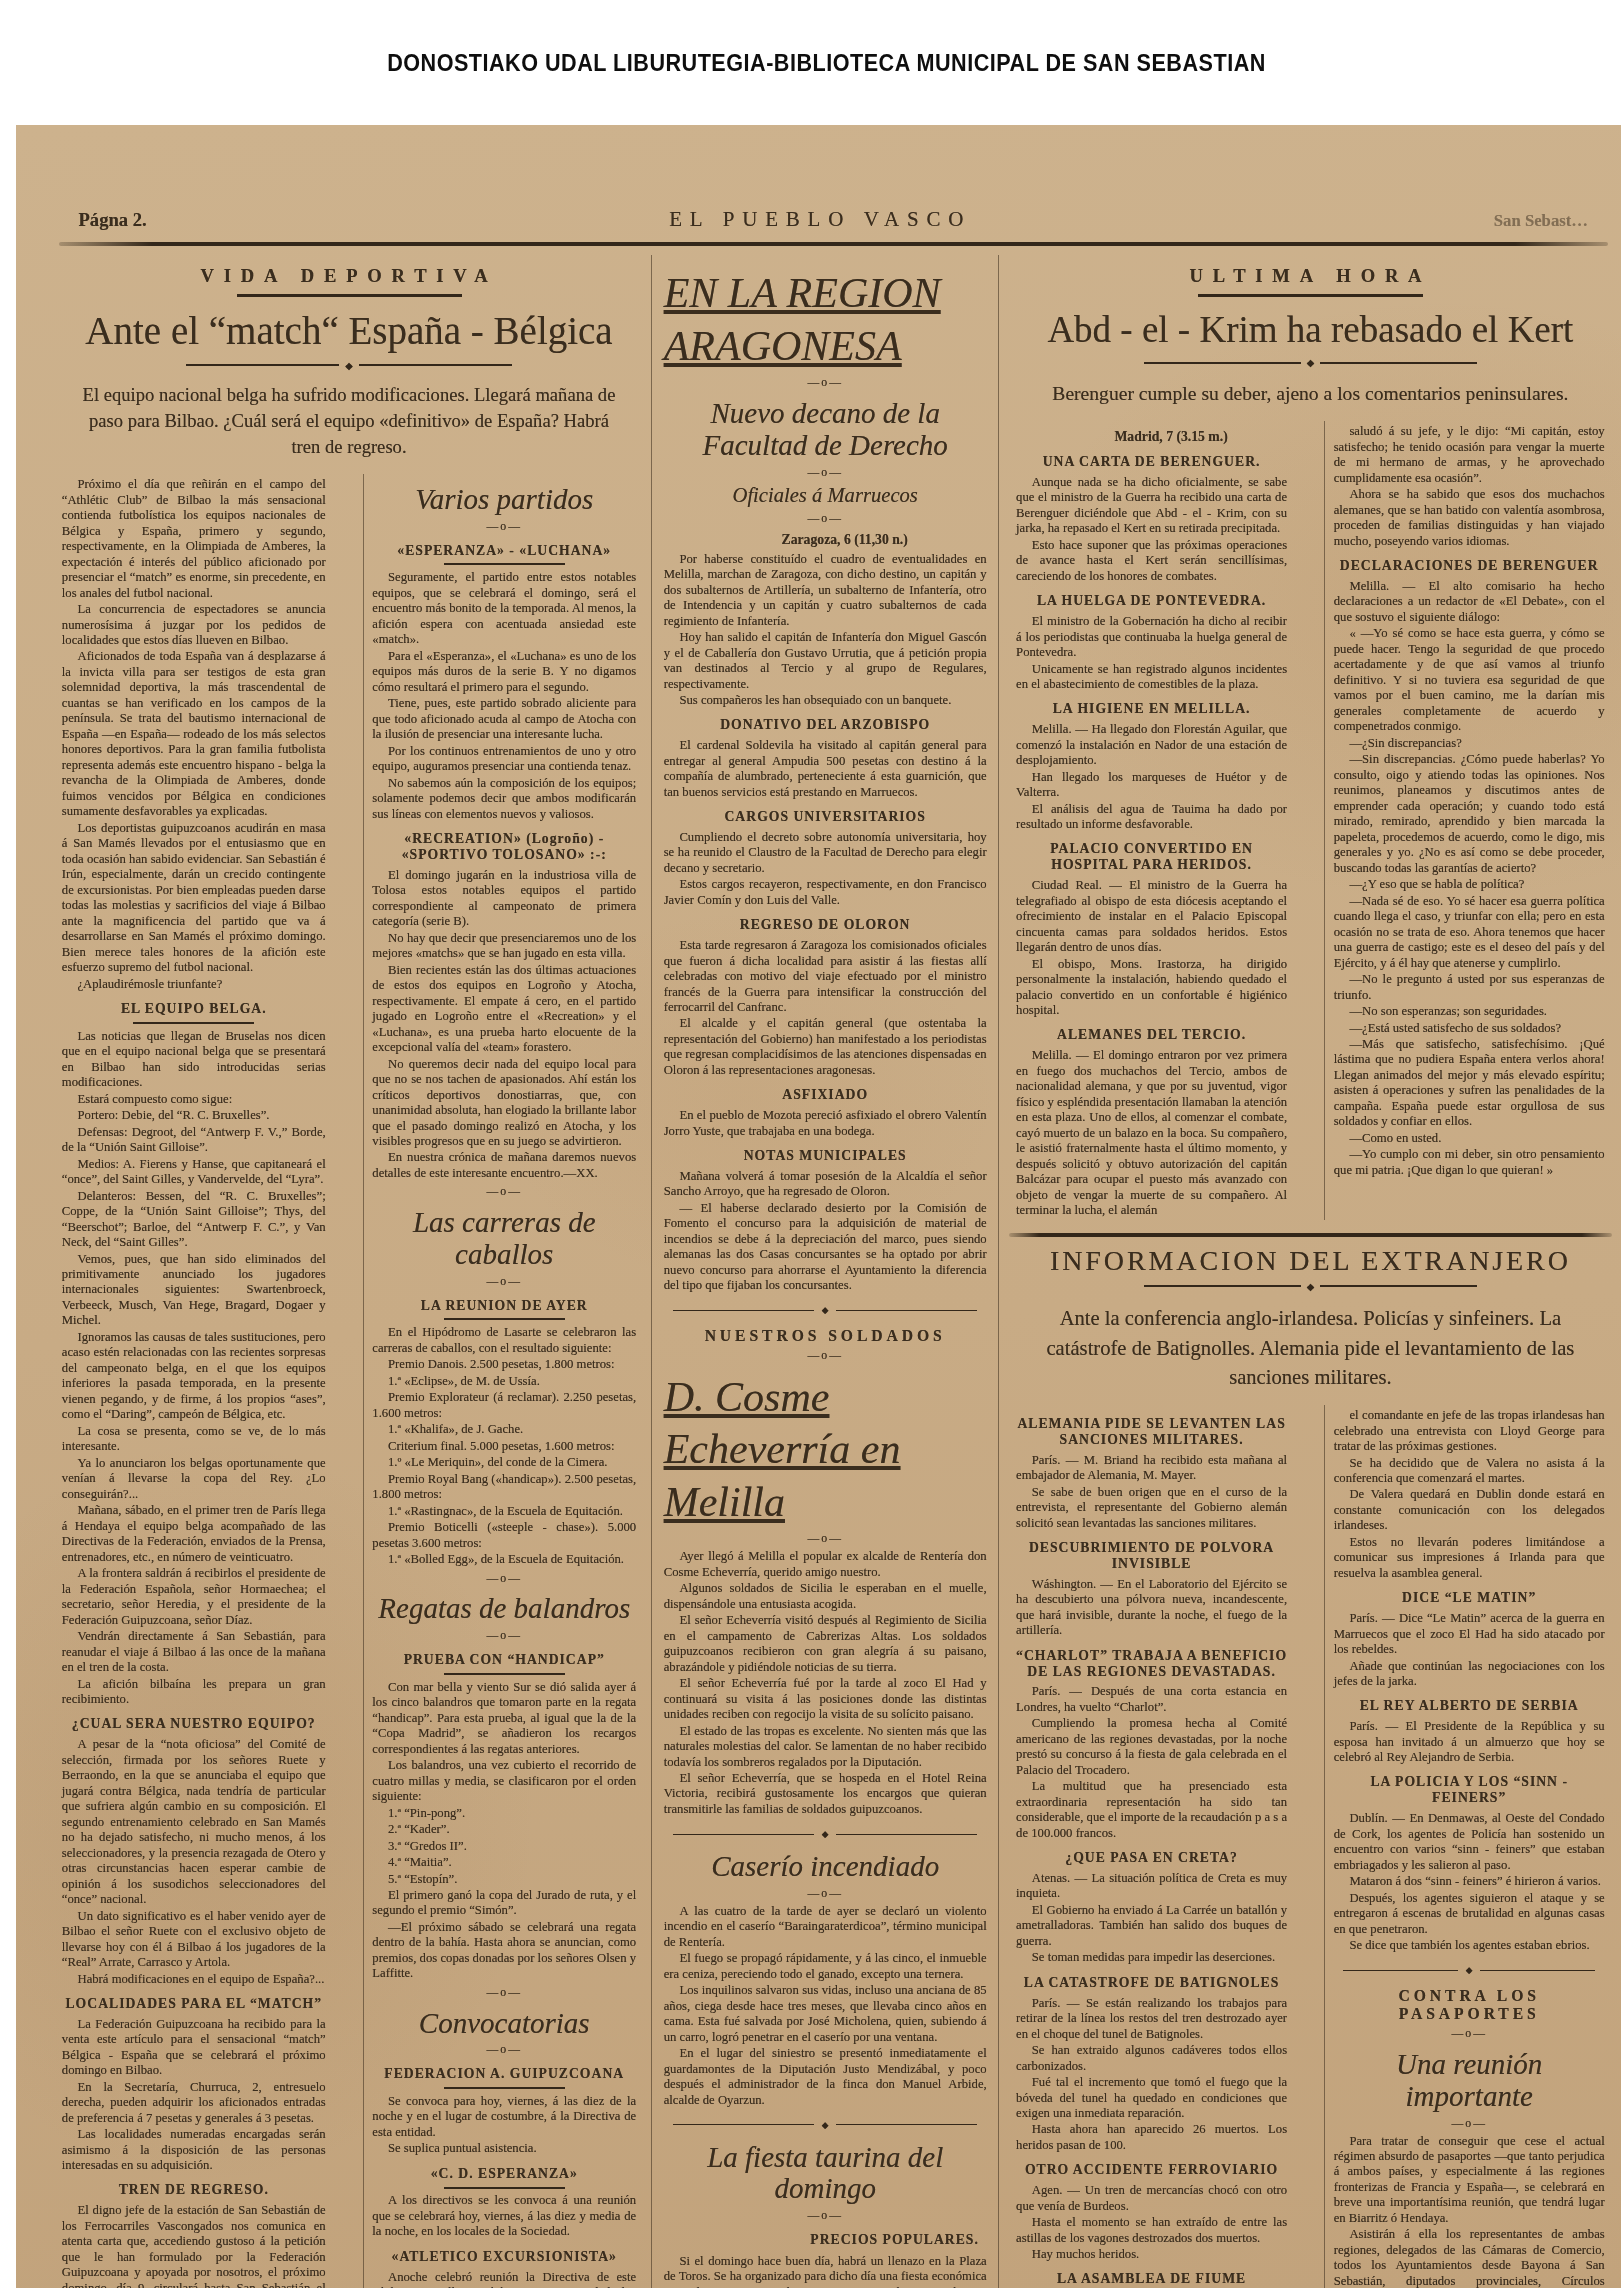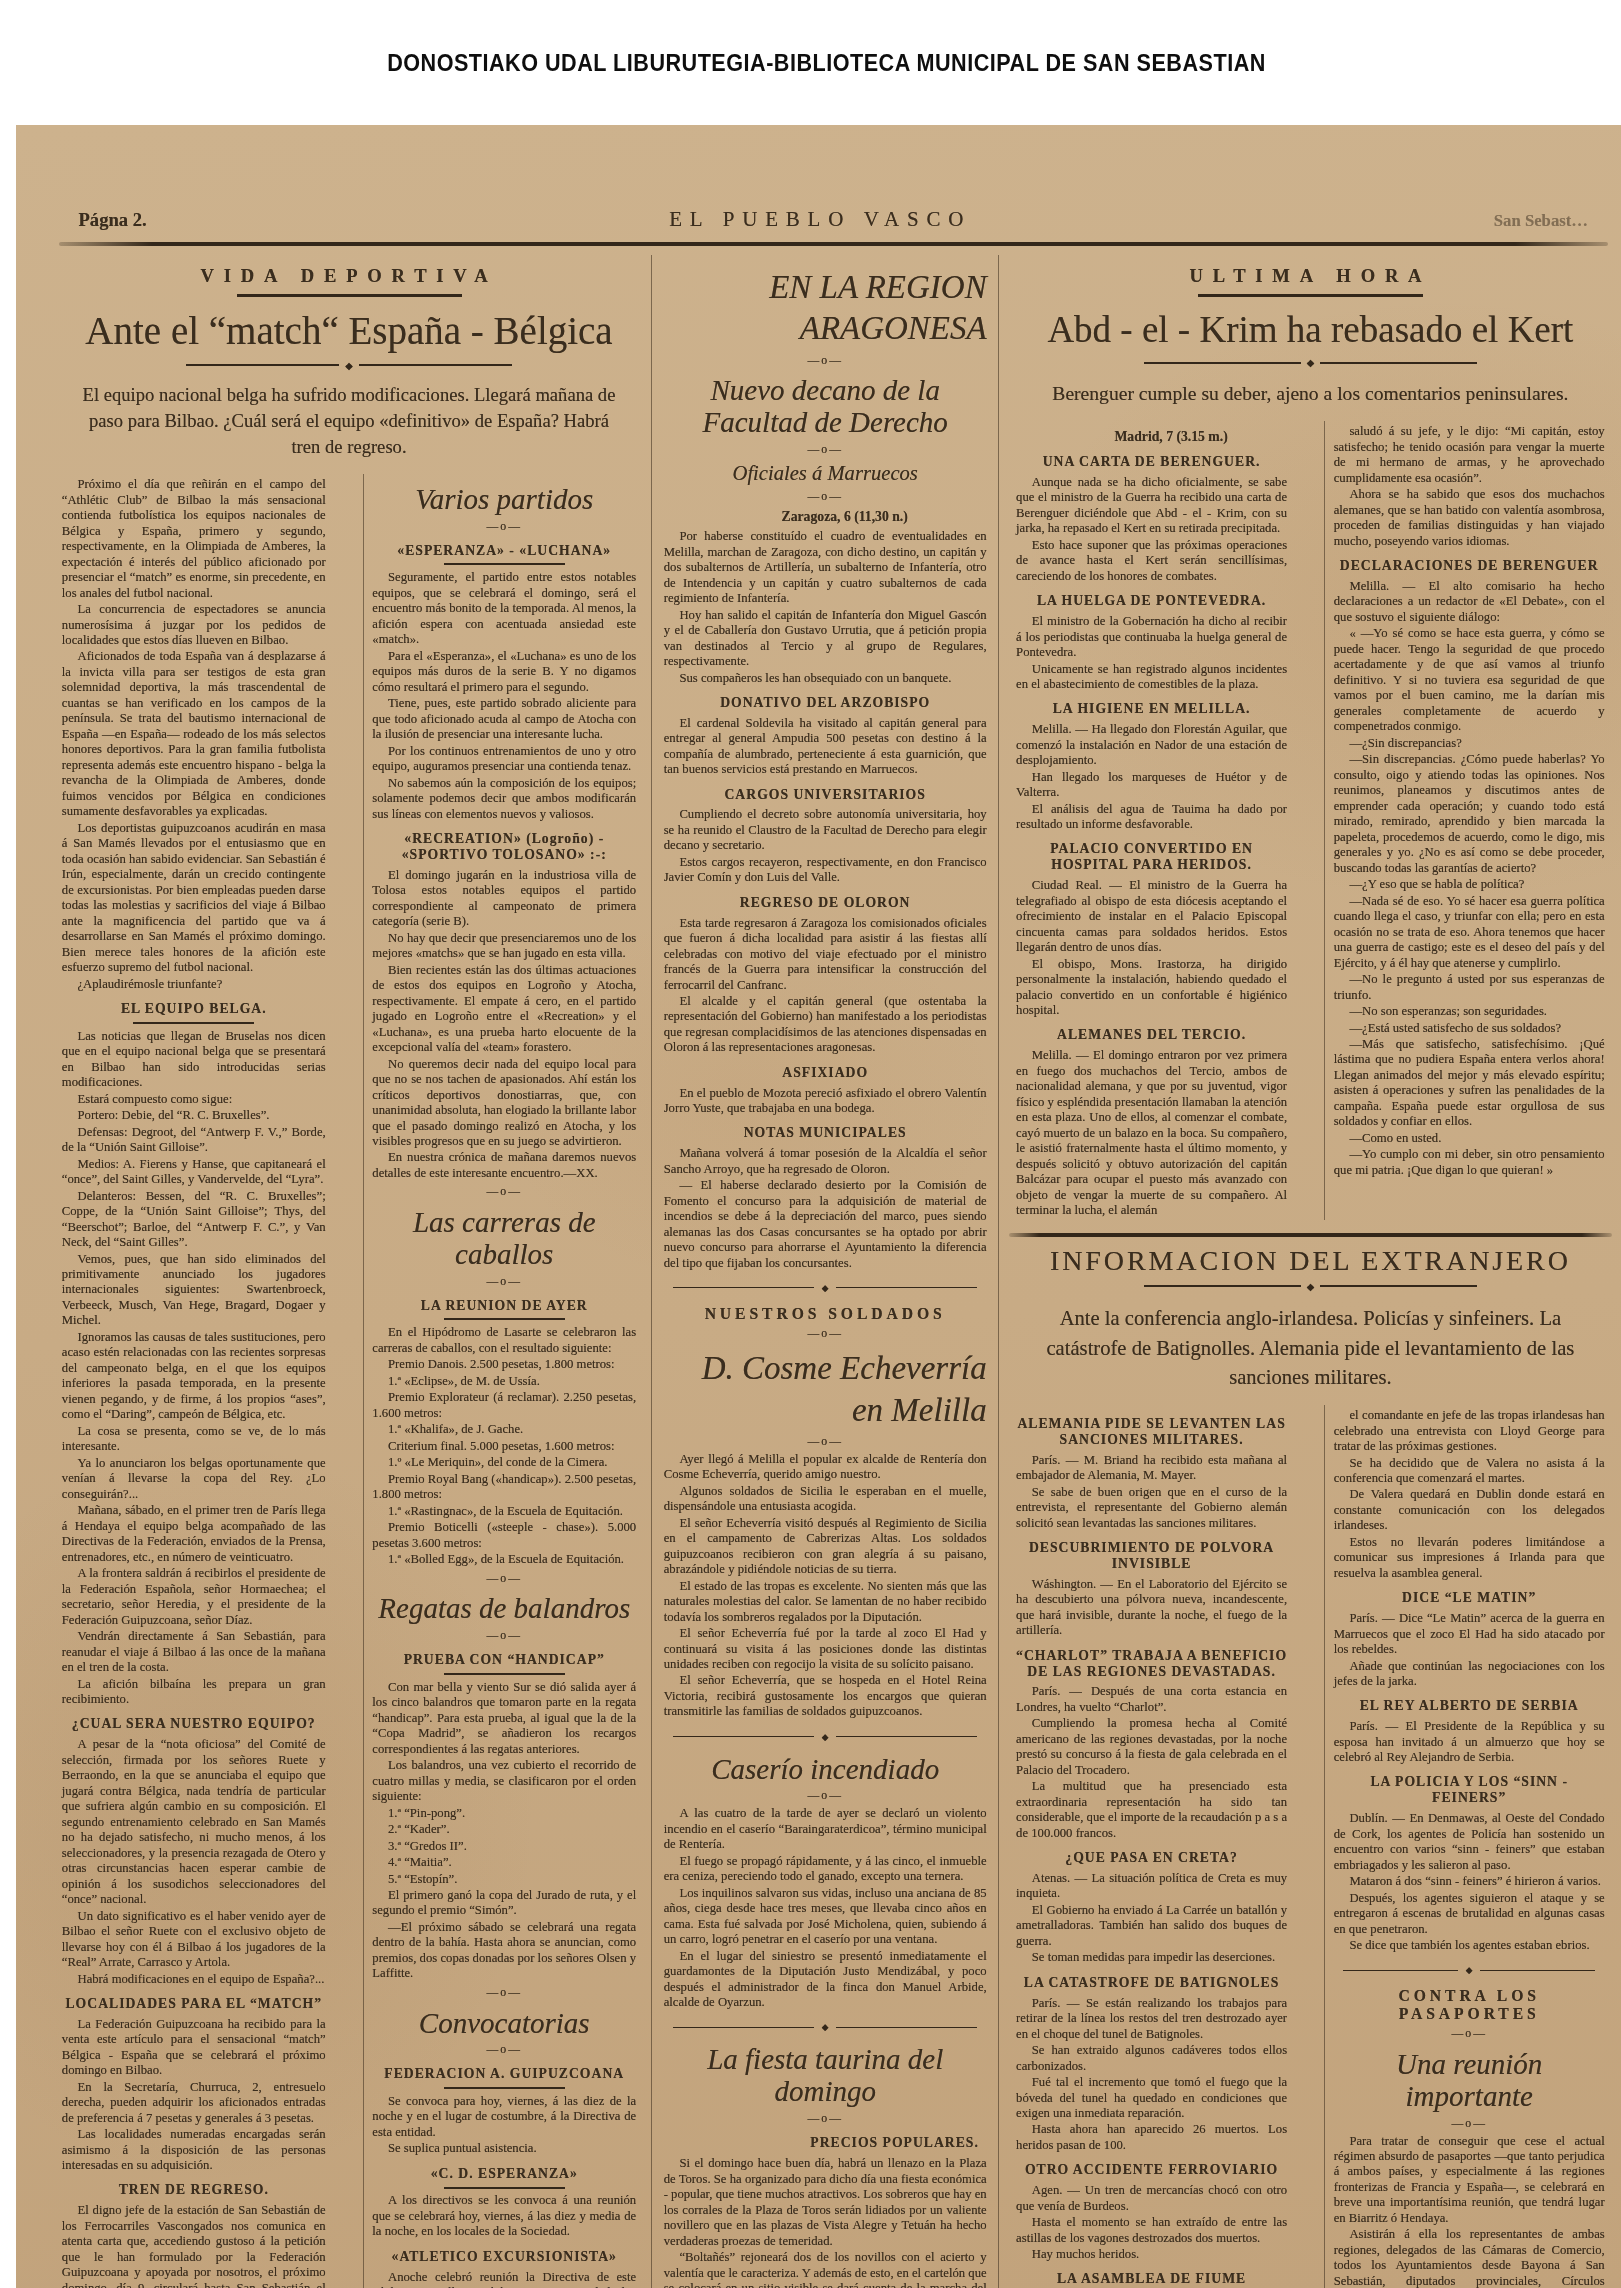--- a/index.html
+++ b/index.html
@@ -38,21 +38,21 @@
   .orn-h{display:flex;align-items:center;width:55%;margin:5.9px auto 2px auto;color:#33271a;}
   .orn-h .l{flex:1;border-top:2px solid #33271a;}
   .orn-h .c{font-size:9.8px;padding:0 5.9px;}
   
   .blk{min-width:0;}
   .blk.p{font-size:12.7px;line-height:1.22;text-align:justify;text-indent:15.7px;margin:1px 0;}
   .blk.sub{text-align:center;font-weight:bold;font-size:13.7px;letter-spacing:1px;margin:8.8px 0 4.9px 0;}
   .blk.sub.u::after{content:"";display:block;width:46%;height:2px;background:#33271a;margin:4.9px auto 0 auto;}
   .blk.subr{text-align:right;font-weight:bold;font-size:13.7px;letter-spacing:1px;margin:8.8px 7.8px 5.9px 0;}
   .blk.h2{text-align:center;font-size:29px;font-style:italic;line-height:1.1;margin:7.8px 0 2px 0;}
-  .blk.h2big{text-align:right;font-size:33px;font-style:italic;line-height:1.25;margin:7.8px 0 2px 0;}
+  .blk.h2big{text-align:left;font-size:42px;font-style:italic;line-height:1.25;margin:7.8px 0 2px 0;text-decoration:underline;}
   .blk.h3{text-align:center;font-size:20.6px;font-style:italic;line-height:1.2;margin:3.9px 0 2px 0;}
   .blk.kick{text-align:center;font-size:15.7px;font-weight:bold;letter-spacing:3.9px;margin:7.8px 0 0 0;}
   .blk.date{text-align:center;font-weight:bold;font-size:13.7px;margin:5.9px 0 3.9px 39px;}
   .blk.div{text-align:center;font-size:11.8px;letter-spacing:2px;margin:2.9px 0;}
   .blk.orn{display:flex;align-items:center;margin:11.8px 9.8px;color:#33271a;}
   .blk.orn .l{flex:1;border-top:1.5px solid #33271a;}
   .blk.orn .c{font-size:8.8px;padding:0 7.8px;}
   
   .fb-rule{height:3.9px;background:linear-gradient(90deg,rgba(51,39,24,.2),#33271a 5%,#33271a 95%,rgba(51,39,24,.2));
         margin:13.7px 2px 9.8px 2px;border-radius:2px;}
@@ -209,22 +209,22 @@
             <span class="c">◆</span>
             <span class="l"></span>
           </div>
           <div class="blk kick">NUESTROS SOLDADOS</div>
           <div class="blk div">—o—</div>
           <div class="blk h2big">D. Cosme Echeverría en Melilla</div>
           <div class="blk div">—o—</div>
           <div class="blk p">Ayer llegó á Melilla el popular ex alcalde de Rentería don Cosme Echeverría, querido amigo nuestro.</div>
           <div class="blk p">Algunos soldados de Sicilia le esperaban en el muelle, dispensándole una entusiasta acogida.</div>
           <div class="blk p">El señor Echeverría visitó después al Regimiento de Sicilia en el campamento de Cabrerizas Altas. Los soldados guipuzcoanos recibieron con gran alegría á su paisano, abrazándole y pidiéndole noticias de su tierra.</div>
+          <div class="blk p">El señor Echeverría fué por la tarde al zoco El Had y continuará su visita á las posiciones donde las distintas unidades reciben con regocijo la visita de su solícito paisano.</div>
           <div class="blk p">El estado de las tropas es excelente. No sienten más que las naturales molestias del calor. Se lamentan de no haber recibido todavía los sombreros regalados por la Diputación.</div>
-          <div class="blk p">El señor Echeverría fué por la tarde al zoco El Had y continuará su visita á las posiciones donde las distintas unidades reciben con regocijo la visita de su solícito paisano.</div>
           <div class="blk p">El señor Echeverría, que se hospeda en el Hotel Reina Victoria, recibirá gustosamente los encargos que quieran transmitirle las familias de soldados guipuzcoanos.</div>
           <div class="blk orn">
             <span class="l"></span>
             <span class="c">◆</span>
             <span class="l"></span>
           </div>
           <div class="blk h2">Caserío incendiado</div>
           <div class="blk div">—o—</div>
           <div class="blk p">A las cuatro de la tarde de ayer se declaró un violento incendio en el caserío “Baraingaraterdicoa”, término municipal de Rentería.</div>
           <div class="blk p">El fuego se propagó rápidamente, y á las cinco, el inmueble era ceniza, pereciendo todo el ganado, excepto una ternera.</div>

